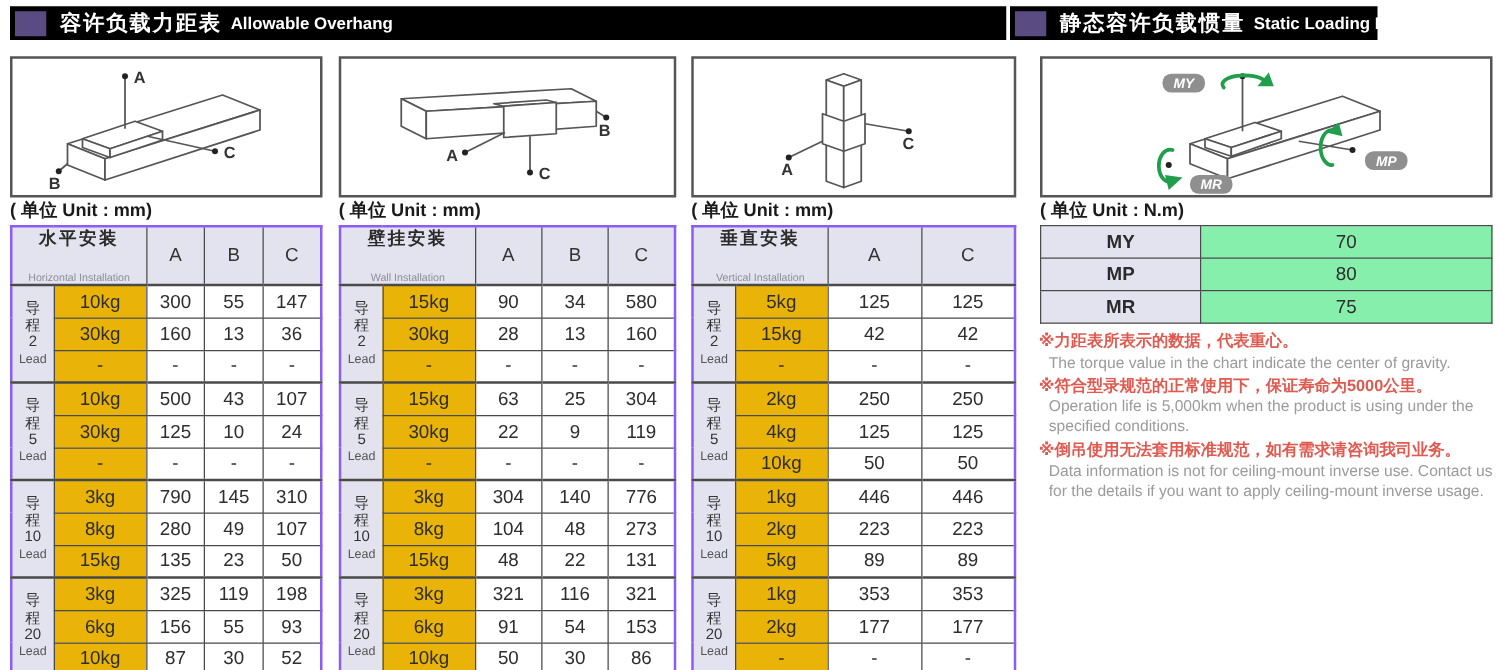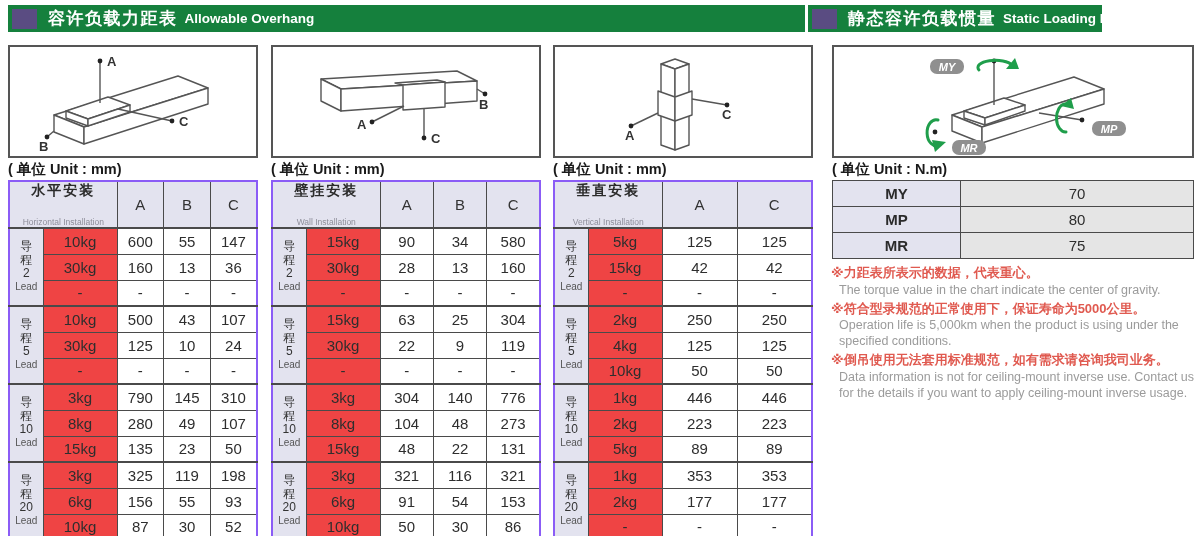--- a/index.html
+++ b/index.html
@@ -2,21 +2,21 @@
 <html><head>
 <meta charset="utf-8">
 <style>
   * { margin:0; padding:0; box-sizing:border-box; }
   html,body { width:1200px; height:536px; }
   body {
     position:relative; background:#fff; overflow:hidden;
     font-family:"Liberation Sans","DejaVu Sans",sans-serif; color:#333;
   }
   
-  .hbar { position:absolute; top:5px; height:27px; background:#15803d; display:flex; align-items:center; }
+  .hbar { position:absolute; top:5px; height:27px; background:#000000; display:flex; align-items:center; }
   .hbar .sq { width:25px; height:20px; background:#5a4c82; margin-left:4px; flex:0 0 auto; }
   .hbar .t-zh { color:#fff; font-weight:bold; font-size:17px; margin-left:11px; letter-spacing:1.5px; white-space:nowrap; }
   .hbar .t-en { color:#fff; font-weight:bold; font-size:13.5px; margin-left:7px; white-space:nowrap; }
   #hbar-left  { left:8px;   width:797px; }
   #hbar-right { left:808px; width:294px; }
   
   .col { position:absolute; top:45px; display:flex; flex-direction:column; }
   #col-1 { left:8px;   width:250px; }
   #col-2 { left:271px; width:270px; }
   #col-3 { left:553px; width:260px; }
@@ -27,27 +27,27 @@
   
   table.spec { border-collapse:collapse; width:100%; table-layout:fixed; border:2px solid #8b5cf6; }
   .spec th, .spec td { border:1px solid #4a4a4a; text-align:center; vertical-align:middle; height:26px; padding:0 1px; font-weight:normal; }
   .spec tr.group-start th, .spec tr.group-start td { border-top:2px solid #4a4a4a; }
   .spec .namecell { background:#e3e3ef; height:36px; }
   .spec .namecell .zh { font-size:14px; font-weight:bold; letter-spacing:2px; color:#2b2b2b; }
   .spec .namecell .en { font-size:8.5px; color:#8d8d99; margin-top:17px; white-space:nowrap; }
   .spec .colh { background:#e3e3ef; font-size:15px; color:#333; height:36px; }
   .spec .leadcell { background:#e3e3ef; font-size:12px; line-height:1.12; color:#333; padding:2px 0; }
   .spec .leadcell .le { font-size:10px; color:#555; }
-  .spec .loadcell { background:#ef4444; font-size:15px; color:#2e2e2e; }
+  .spec .loadcell { background:#eab308; font-size:15px; color:#2e2e2e; }
   .spec .valcell { background:#fff; font-size:15px; color:#2e2e2e; }
   
   table.moment { border-collapse:collapse; width:100%; table-layout:fixed; border:1.5px solid #4a4a4a; }
   .moment th, .moment td { border:1px solid #4a4a4a; height:26px; text-align:center; vertical-align:middle; }
   .moment th { background:#e3e3ef; font-size:15px; font-weight:bold; color:#2b2b2b; width:128px; }
-  .moment td { background:#e5e5e5; font-size:15px; color:#2e2e2e; }
+  .moment td { background:#86efac; font-size:15px; color:#2e2e2e; }
   
   #notes { position:absolute; left:831px; top:264px; width:372px; }
   .note { margin-bottom:2px; }
   .note .zh { color:#e05a50; font-weight:bold; font-size:13px; line-height:1.35; }
   .note .en { color:#9b9b9b; font-size:12.5px; line-height:1.28; padding-left:8px; }
   
   .dlabel { font-family:"Liberation Sans",sans-serif; font-weight:bold; font-size:13px; fill:#333; }
   .badgetext { font-family:"Liberation Sans",sans-serif; font-weight:bold; font-style:italic; font-size:11px; fill:#fff; text-anchor:middle; }
 </style>
 </head>
@@ -102,21 +102,21 @@
               <div class="zh">水平安装</div>
               <div class="en">Horizontal Installation</div>
             </th>
             <th class="colh">A</th>
             <th class="colh">B</th>
             <th class="colh">C</th>
           </tr>
           <tr class="group-start">
             <th class="leadcell" rowspan="3">导<br>程<br>2<br><span class="le">Lead</span></th>
             <td class="loadcell">10kg</td>
-            <td class="valcell">600</td>
+            <td class="valcell">300</td>
             <td class="valcell">55</td>
             <td class="valcell">147</td>
           </tr>
           <tr class="">
             <td class="loadcell">30kg</td>
             <td class="valcell">160</td>
             <td class="valcell">13</td>
             <td class="valcell">36</td>
           </tr>
           <tr class="">

